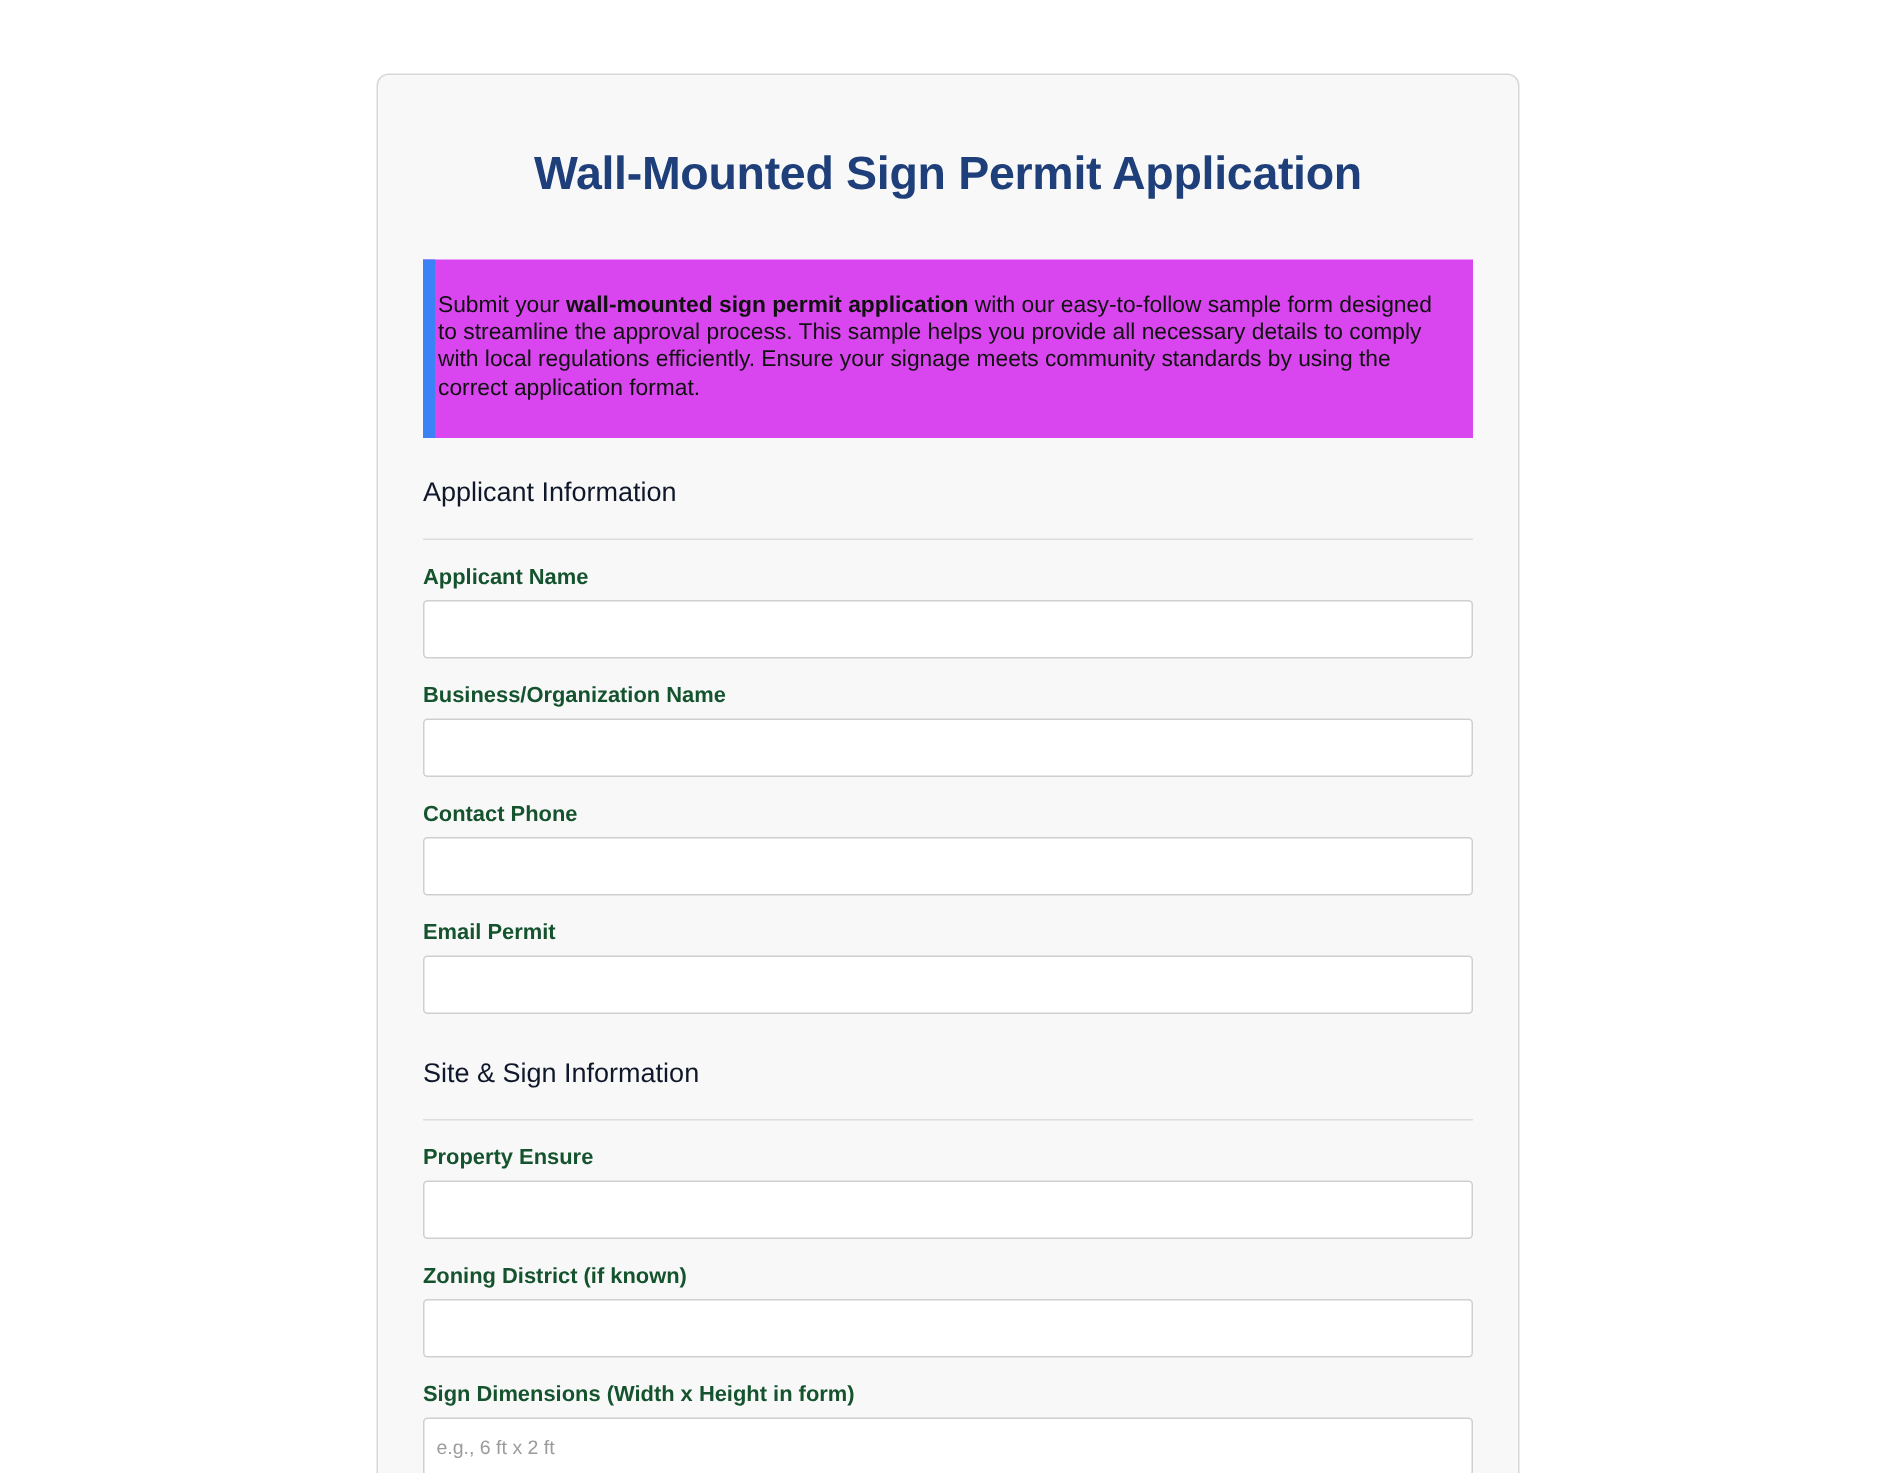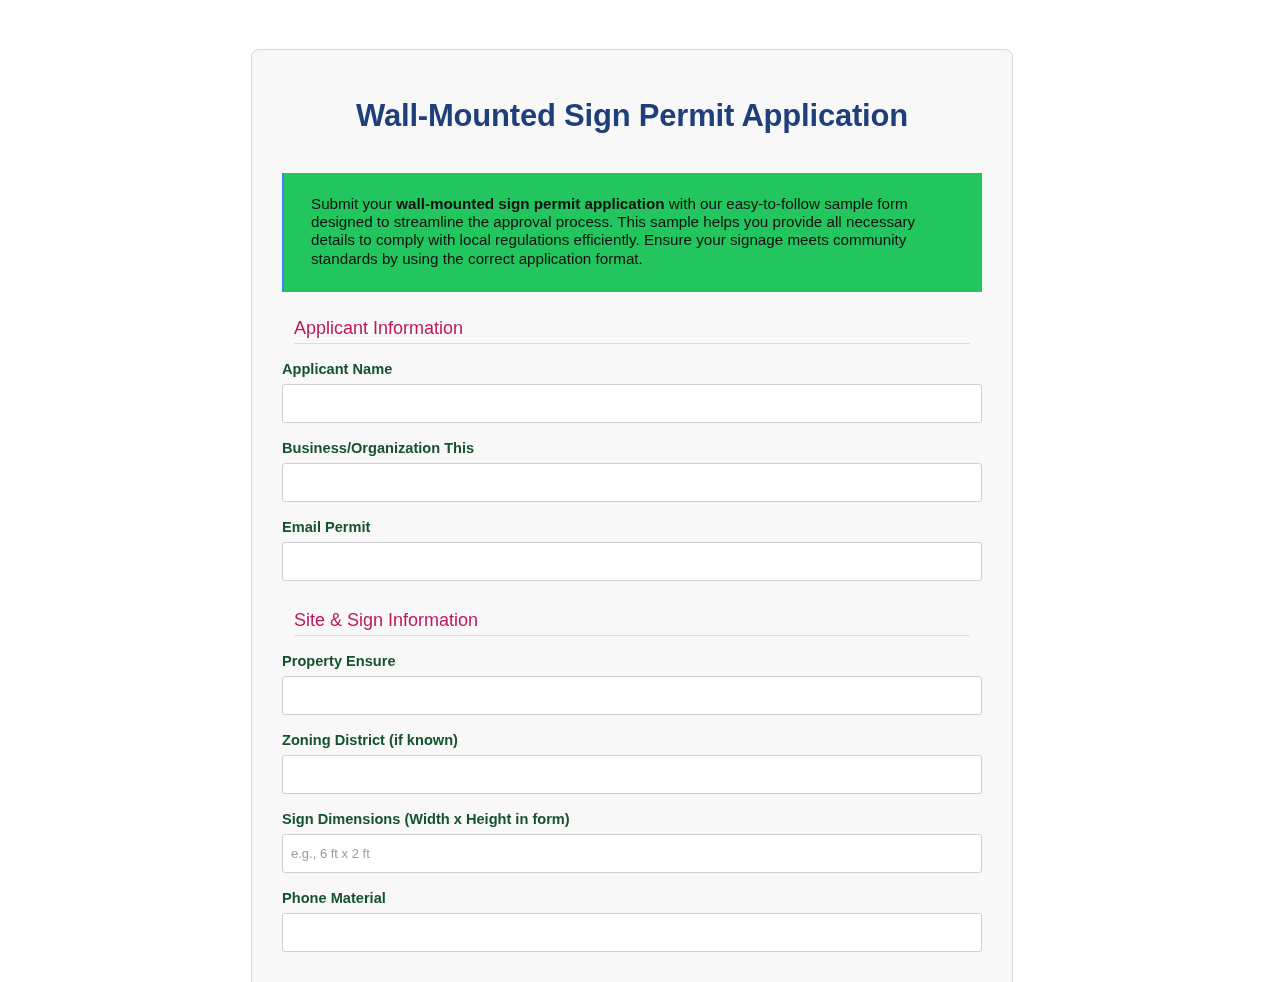--- a/index.html
+++ b/index.html
@@ -40,43 +40,43 @@
     padding-top: 48px;
     text-align: center;
     font-size: 31px;
     font-weight: bold;
     color: #1f3f7a;
     letter-spacing: -0.2px;
   }
 
   .intro-box {
     margin-top: 39px;
-    background: #22c55e;
-    border-left: 2px solid #3b82f6;
-    padding: 22px 20px 24px 27px;
+    background: #d946ef;
+    border-left: 8px solid #3b82f6;
+    padding: 22px 20px 24px 2px;
   }
 
   .intro-text {
     margin: 0;
     font-size: 15.2px;
     line-height: 18.2px;
     color: #111111;
   }
   .intro-text b { font-weight: bold; }
 
   .section {
     margin-top: 26px;
   }
 
   .section-title {
-    margin: 12px;
+    margin: 0;
     font-size: 18px;
     font-weight: normal;
-    color: #be185d;
-    padding-bottom: 4px;
+    color: #0f172a;
+    padding-bottom: 20px;
     border-bottom: 1px solid #dddddd;
   }
 
   .field {
     margin-top: 17px;
   }
 
   .field-label {
     display: block;
     font-size: 14.6px;
@@ -118,21 +118,25 @@
     </div>
 
     <div id="sections-host">
         <div class="section">
           <h2 class="section-title">Applicant Information</h2>
           <div class="field">
             <label class="field-label">Applicant Name</label>
             <input type="text" class="field-input" placeholder="" style="">
           </div>
           <div class="field">
-            <label class="field-label">Business/Organization This</label>
+            <label class="field-label">Business/Organization Name</label>
+            <input type="text" class="field-input" placeholder="" style="">
+          </div>
+          <div class="field">
+            <label class="field-label">Contact Phone</label>
             <input type="text" class="field-input" placeholder="" style="">
           </div>
           <div class="field">
             <label class="field-label">Email Permit</label>
             <input type="text" class="field-input" placeholder="" style="">
           </div>
         </div>
         <div class="section">
           <h2 class="section-title">Site &amp; Sign Information</h2>
           <div class="field">

